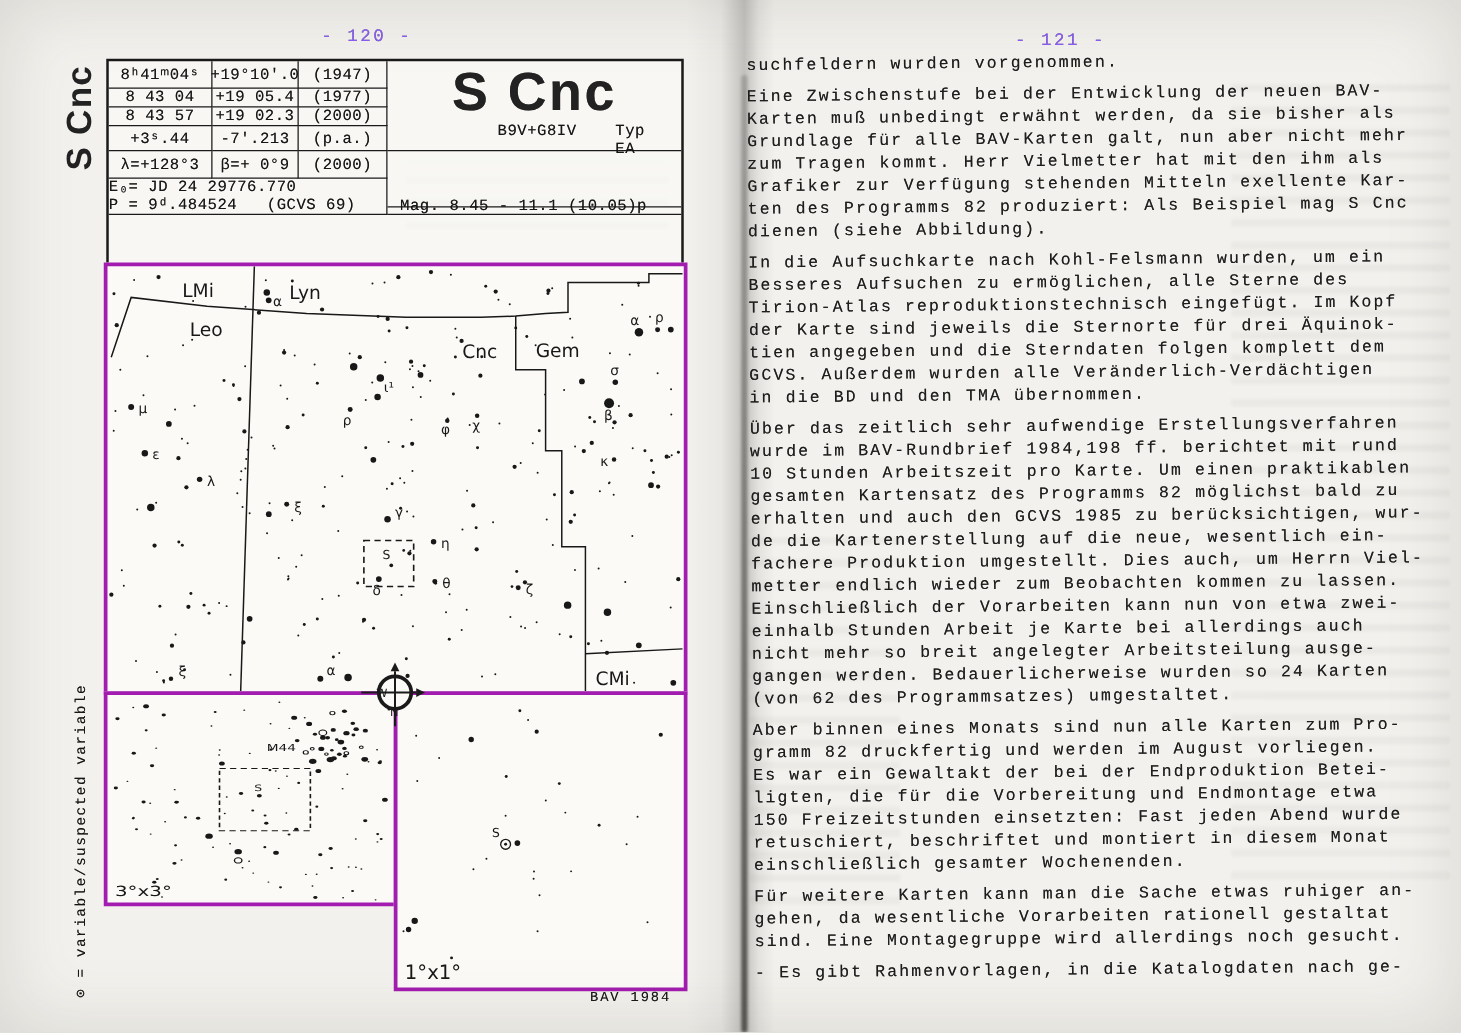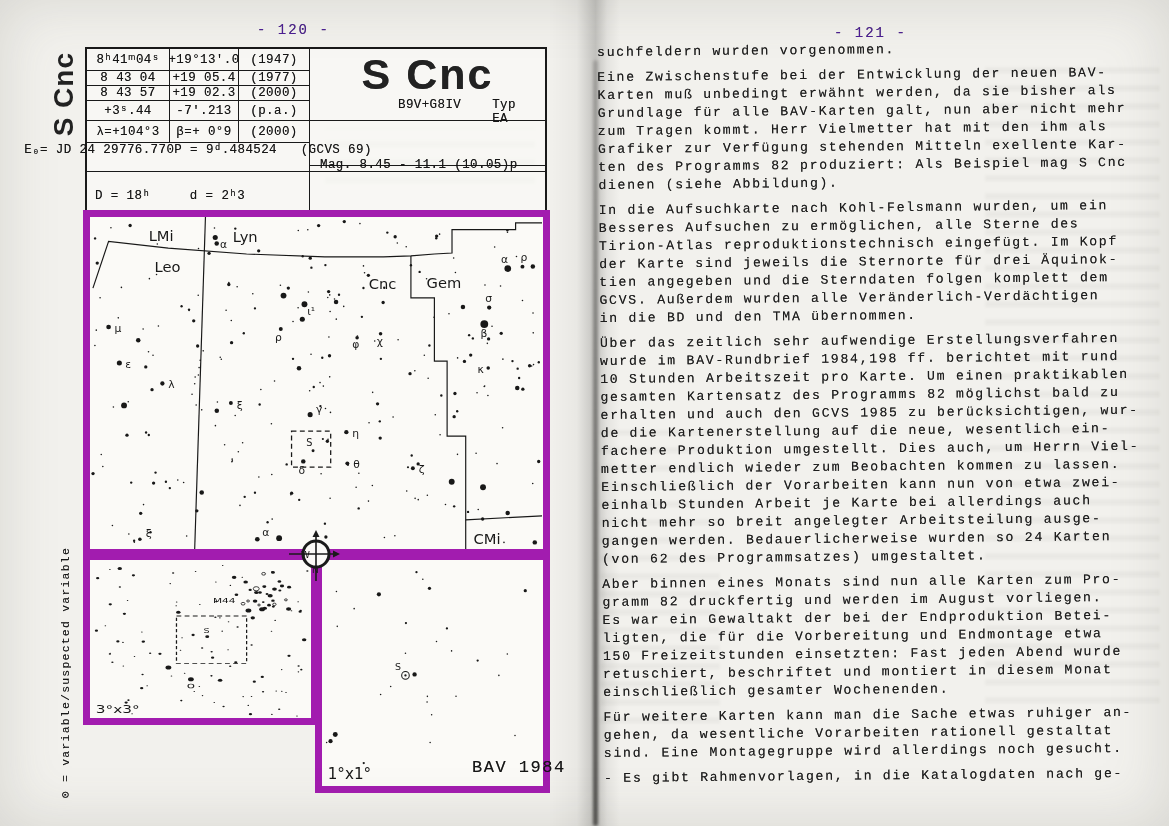--- a/index.html
+++ b/index.html
@@ -9,55 +9,55 @@
     font-family:"Liberation Mono","DejaVu Sans Mono",monospace;color:#161616;}
   .scan::after{content:"";position:absolute;inset:0;pointer-events:none;
     box-shadow:inset 0 0 60px rgba(90,88,80,.18);}
   .abs{position:absolute;}
   
   .spine{left:548px;top:0;width:72px;height:826px;
     background:linear-gradient(90deg,rgba(0,0,0,0) 0%,rgba(0,0,0,.04) 40%,rgba(70,70,68,.28) 66%,rgba(0,0,0,.06) 82%,rgba(0,0,0,0) 100%);}
   .spine-core{left:593px;top:60px;width:5px;height:766px;filter:blur(1.4px);
     background:linear-gradient(180deg,rgba(60,58,55,.25),rgba(25,24,22,.65));border-radius:3px;}
   
-  .pageno{font-size:14px;letter-spacing:2px;color:#4c1d95;text-shadow:0 0 .4px rgba(0,0,0,.5);}
+  .pageno{font-size:14px;letter-spacing:2px;color:#8b5cf6;text-shadow:0 0 .4px rgba(0,0,0,.5);}
   
   .vtitle{left:44px;top:42px;width:40px;height:104px;display:flex;align-items:center;justify-content:center;}
   .vtitle span{writing-mode:vertical-rl;transform:rotate(180deg);
     font-family:"Liberation Sans","DejaVu Sans",sans-serif;font-weight:800;font-size:28px;letter-spacing:1px;color:#222;}
   
   .card{left:85px;top:47px;width:462px;height:174px;border:2.5px solid #1a1a1a;box-sizing:border-box;
     display:grid;grid-template-columns:83px 69px 71px 1fr;grid-template-rows:22px 15px 15px 20px 22px 29px 1fr;
     background:rgba(252,251,248,.6);font-size:12.5px;letter-spacing:.4px;text-shadow:0 0 .4px rgba(0,0,0,.55);}
   .card .c{border-right:1.4px solid #1a1a1a;border-bottom:1.4px solid #1a1a1a;
     display:flex;align-items:center;justify-content:center;white-space:pre;}
   .card .no-r{border-right:none;}
   .titlecell{grid-column:4;grid-row:1/5;border-bottom:1.4px solid #1a1a1a;
     display:flex;flex-direction:column;justify-content:flex-start;}
   .bigtitle{font-family:"Liberation Sans","DejaVu Sans",sans-serif;font-weight:800;font-size:43px;
     letter-spacing:2px;text-align:center;line-height:48px;margin-top:1px;color:#222;}
   .subrow{display:flex;font-size:12.5px;padding:0 8px 2px 88px;text-shadow:0 0 .4px rgba(0,0,0,.55);gap:31px;}
   .subrow .typ{margin-left:auto;}
   .magcell{grid-column:4;grid-row:5;border-bottom:1.4px solid #1a1a1a;
     display:flex;align-items:center;padding-left:10px;white-space:pre;margin-top:44px;}
   .ecell{grid-column:1/4;grid-row:6;border-right:1.4px solid #1a1a1a;border-bottom:1.4px solid #1a1a1a;
-    display:flex;flex-direction:row;justify-content:center;padding-left:0;line-height:14px;white-space:pre;}
+    display:flex;flex-direction:column;justify-content:center;padding-left:0;line-height:14px;white-space:pre;}
   .dcell{grid-column:1/4;grid-row:7;border-right:1.4px solid #1a1a1a;
     display:flex;align-items:center;padding-left:8px;white-space:pre;}
   .fill-b{grid-column:4;grid-row:6;border-bottom:1.4px solid #1a1a1a;}
   .fill-n{grid-column:4;grid-row:7;}
   
-  .frame{border:7px solid #a21caf;box-sizing:border-box;background:#fbfaf7;}
+  .frame{border:3px solid #a21caf;box-sizing:border-box;background:#fbfaf7;}
   .frame svg{display:block;width:100%;height:100%;}
   svg text{font-family:"DejaVu Sans","Liberation Sans",sans-serif;}
   
   .sidenote{left:52px;top:553px;width:28px;height:240px;display:flex;align-items:center;justify-content:center;}
   .sidenote span{writing-mode:vertical-rl;transform:rotate(180deg);font-size:11.5px;letter-spacing:1.2px;
     text-shadow:0 0 .4px rgba(0,0,0,.5);white-space:pre;}
-  .credit{left:472px;top:758px;font-size:17px;letter-spacing:1.5px;text-shadow:0 0 .4px rgba(0,0,0,.5);}
+  .credit{left:472px;top:793px;font-size:11px;letter-spacing:1.5px;text-shadow:0 0 .4px rgba(0,0,0,.5);}
   
   .article{left:597px;top:44px;width:566px;transform:rotate(-0.55deg);transform-origin:left top;
     font-size:13.2px;line-height:18px;letter-spacing:1.7px;color:#1d1d1d;
     text-shadow:0 0 .5px rgba(0,0,0,.6);}
   .article p{margin:0 0 7px 0;white-space:pre-line;}
   
   .bleed{position:absolute;filter:blur(1.3px);opacity:.5;pointer-events:none;
     background:repeating-linear-gradient(0deg,transparent 0px,transparent 6px,rgba(110,108,100,.10) 7px,rgba(120,118,110,.14) 11px,transparent 14px,transparent 18px);}
 </style>
 </head>
@@ -73,48 +73,47 @@
   <div class="bleed" style="left:325px;top:128px;width:210px;height:62px;"></div>
 
   <div class="abs pageno" style="left:257px;top:22px;">- 120 -</div>
 
   <div class="abs vtitle">
     <span>S Cnc</span>
   </div>
 
   <div class="abs card">
     <div class="c">8ʰ41ᵐ04ˢ</div>
-    <div class="c">+19°13'.0</div>
+    <div class="c">+19°10'.0</div>
     <div class="c">(1947)</div>
     <div class="titlecell no-r">
       <div class="bigtitle">S Cnc</div>
       <div class="subrow">
         <span>B9V+G8IV</span>
         <span class="typ">Typ EA</span>
       </div>
     </div>
     <div class="c">8 43 04</div>
     <div class="c">+19 05.4</div>
     <div class="c">(1977)</div>
     <div class="c">8 43 57</div>
     <div class="c">+19 02.3</div>
     <div class="c">(2000)</div>
     <div class="c">+3ˢ.44</div>
     <div class="c">-7'.213</div>
     <div class="c">(p.a.)</div>
-    <div class="c">λ=+104°3</div>
+    <div class="c">λ=+128°3</div>
     <div class="c">β=+ 0°9</div>
     <div class="c">(2000)</div>
     <div class="magcell">Mag. 8.45 - 11.1 (10.05)p</div>
     <div class="ecell">
       <span>E₀= JD 24 29776.770</span>
       <span>P = 9ᵈ.484524   (GCVS 69)</span>
     </div>
     <div class="fill-b"></div>
-    <div class="dcell">D = 18ʰ     d = 2ʰ3</div>
     <div class="fill-n"></div>
   </div>
 
   <div class="abs frame" style="left:83px;top:210px;width:467px;height:346px;">
     <svg preserveAspectRatio="none" viewBox="0 0 463 341">
         <circle cx="346.9" cy="132.0" r="1.2" fill="#181818"></circle>
         <circle cx="134.2" cy="146.2" r="0.8" fill="#181818"></circle>
         <circle cx="335.5" cy="290.3" r="0.8" fill="#181818"></circle>
         <circle cx="442.0" cy="85.8" r="0.8" fill="#181818"></circle>
         <circle cx="130.2" cy="190.1" r="0.8" fill="#181818"></circle>
@@ -611,21 +610,21 @@
     <text x="13" y="31.5" font-size="9" fill="#1a1a1a">W</text>
     <text x="24" y="47" font-size="9" fill="#1a1a1a">N</text>
   </svg>
 
   <div class="abs sidenote">
     <span>⊙ = variable/suspected variable</span>
   </div>
 
   <div class="abs credit">BAV 1984</div>
 
-  <div class="abs pageno" style="left:834px;top:25px;">- 121 -</div>
+  <div class="abs pageno" style="left:812px;top:25px;">- 121 -</div>
 
   <div class="abs article">
     <p>suchfeldern wurden vorgenommen.</p>
     <p>Eine Zwischenstufe bei der Entwicklung der neuen BAV-
 Karten muß unbedingt erwähnt werden, da sie bisher als
 Grundlage für alle BAV-Karten galt, nun aber nicht mehr
 zum Tragen kommt. Herr Vielmetter hat mit den ihm als
 Grafiker zur Verfügung stehenden Mitteln exellente Kar-
 ten des Programms 82 produziert: Als Beispiel mag S Cnc
 dienen (siehe Abbildung).</p>

